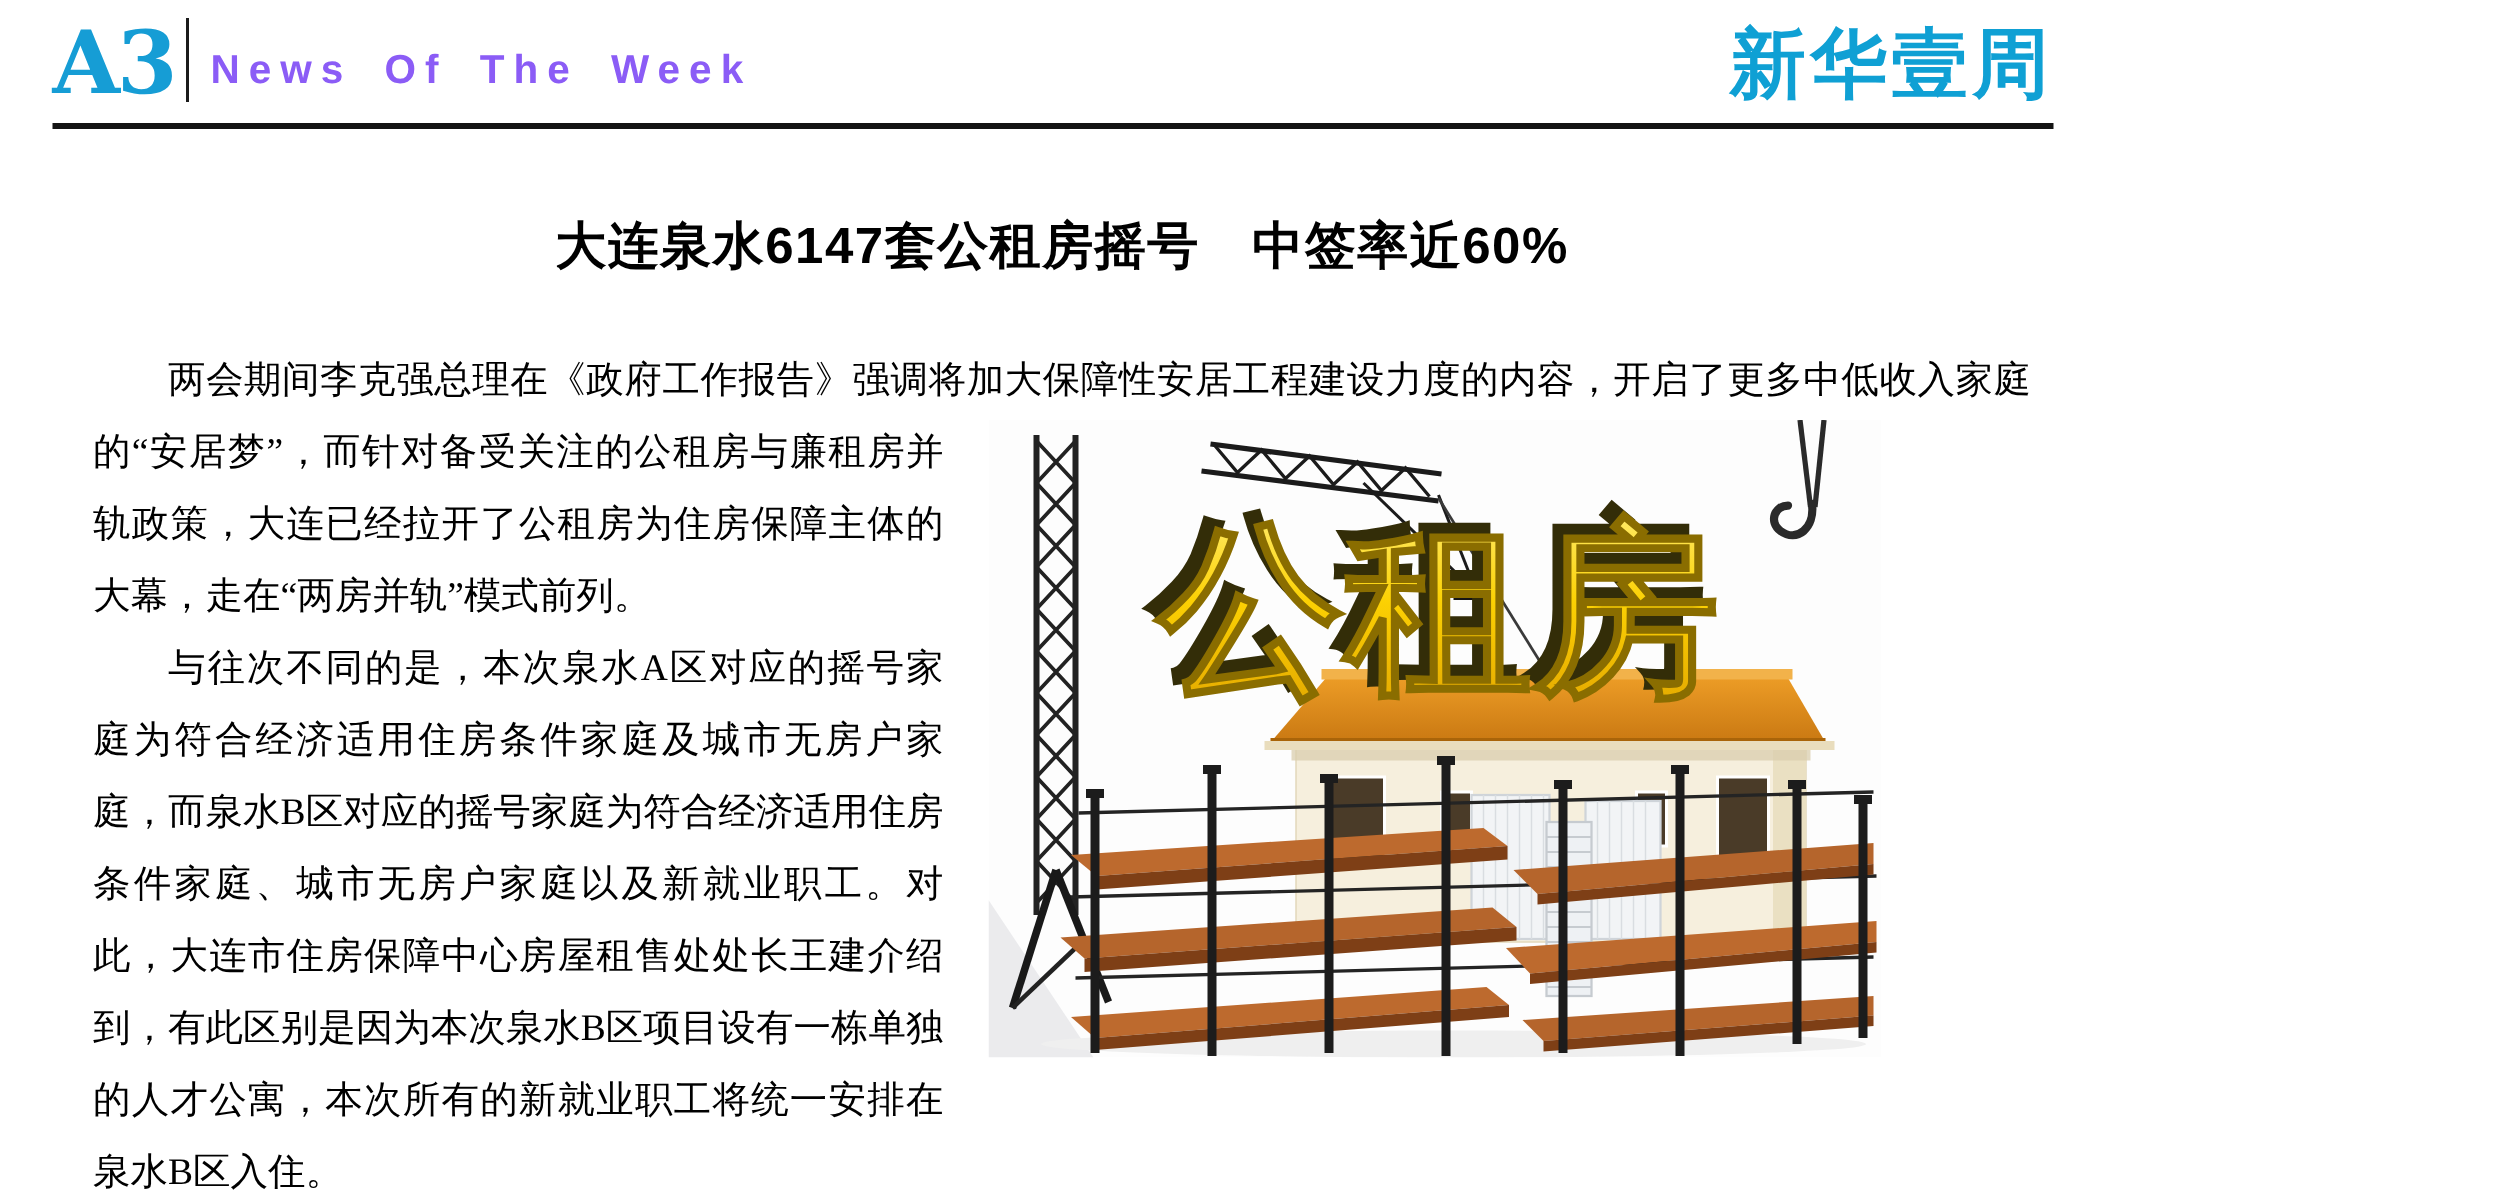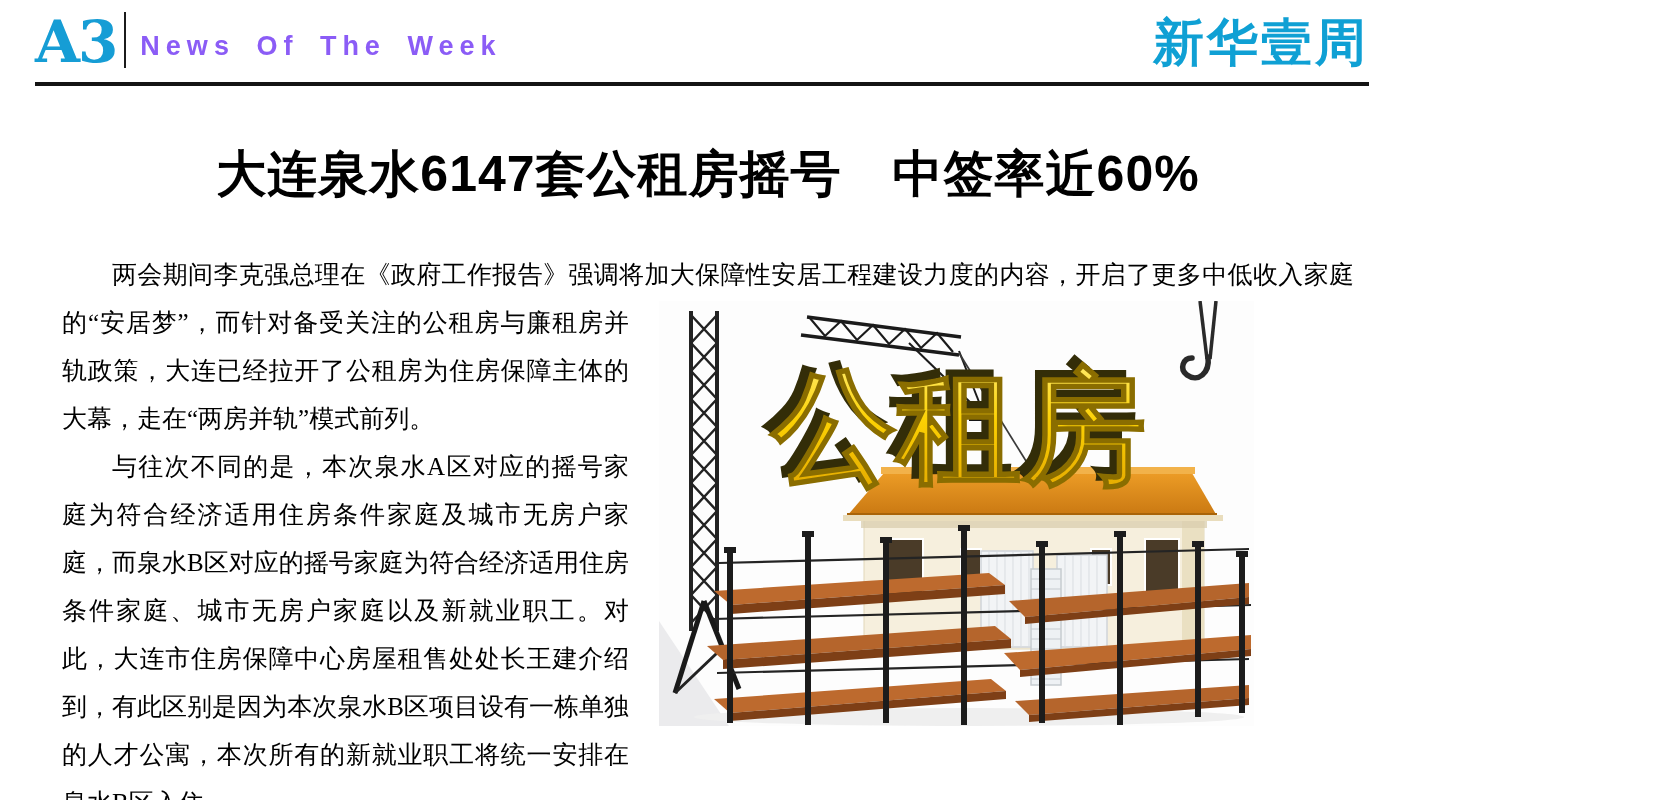--- a/index.html
+++ b/index.html
@@ -51,21 +51,21 @@
     height:4px;background:#141414;
     margin:12px 35px 0 35px;
   }
   
   .article{padding:0 50px 0 62px;}
   .headline{
     margin:56px 0 44px 0;
     text-align:center;
     font-family:"Liberation Sans","DejaVu Sans",sans-serif;
     font-weight:bold;
-    font-size:50px;line-height:1.3;
+    font-size:34px;line-height:1.3;
     color:#000;
     letter-spacing:1px;
   }
   .body{
     font-size:25px;
     line-height:48px;
     text-align:justify;
   }
   .body p{margin:0;text-indent:2em;}
   .float-spacer{float:right;width:0;height:50px;}

